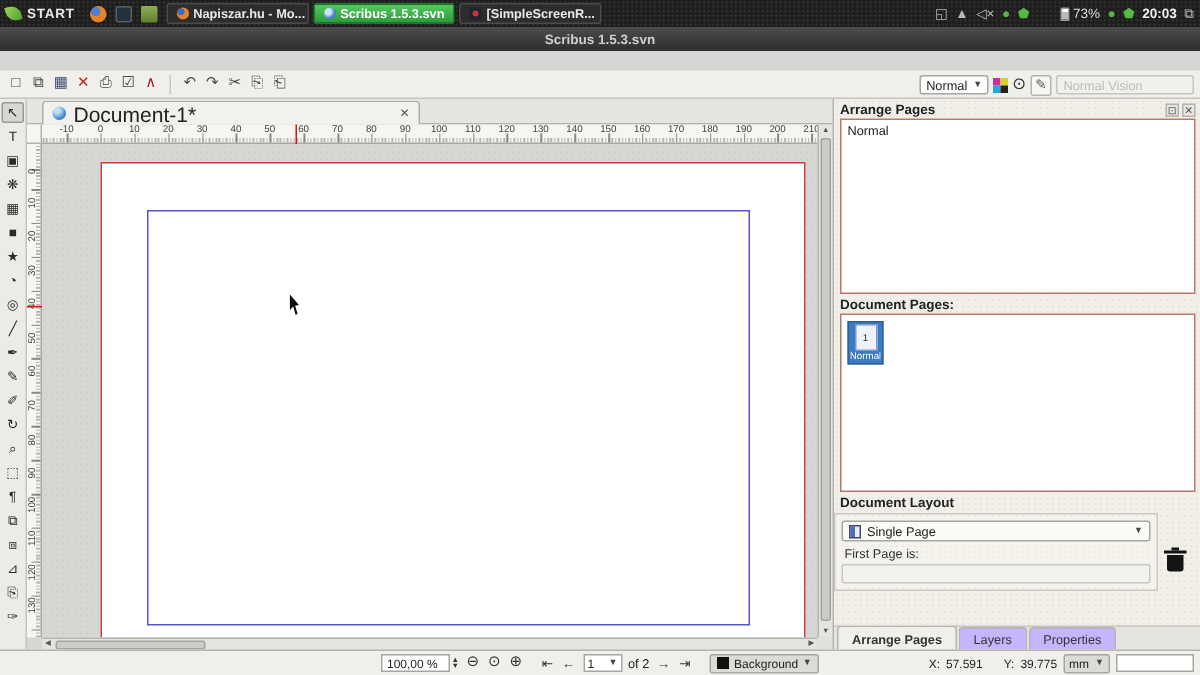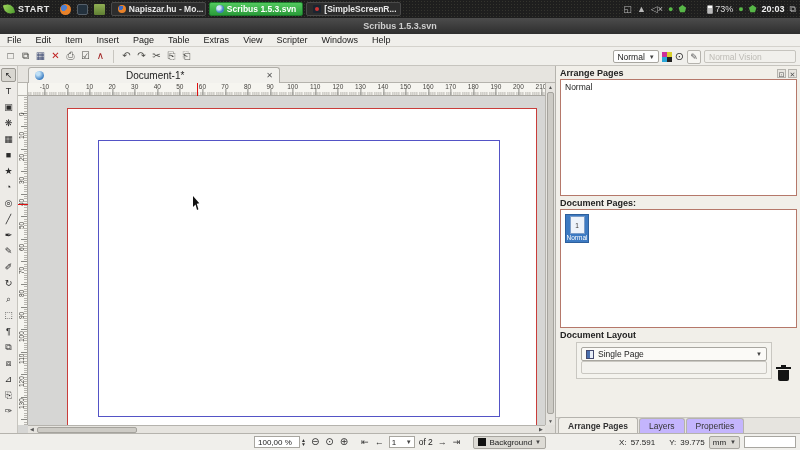--- a/index.html
+++ b/index.html
@@ -65,21 +65,21 @@
     font-size:9px;color:#2a2a2a;line-height:1;border:1px solid transparent;}
   .tool.selected{background:#d9d7d1;border-color:#9a9892;border-radius:2px;}
 
   
   .tabbar{position:absolute;left:18px;top:66px;width:537px;height:17px;background:#e6e4df;
     border-bottom:1px solid #b5b3ad;}
   .doctab{position:absolute;left:10px;top:1px;width:252px;height:16px;background:#f2f1ed;
     border:1px solid #b0aea8;border-bottom:none;border-radius:3px 3px 0 0;
     display:flex;align-items:center;padding:0 6px;gap:5px;}
   .globe{width:9px;height:9px;border-radius:50%;background:radial-gradient(circle at 35% 30%,#bfe0f7 20%,#3f7fc2 70%);}
-  .doctab-title{flex:1;text-align:center;font-size:10px;color:#222;}
+  .doctab-title{flex:1;text-align:left;font-size:14px;color:#222;}
   .doctab-close{font-size:8px;color:#555;}
   .ruler-corner{position:absolute;left:18px;top:83px;width:10px;height:13px;background:#f6f5f0;
     border-right:1px solid #b5b3ad;border-bottom:1px solid #b5b3ad;}
   .hruler{position:absolute;left:28px;top:83px;width:517px;height:13px;background:#f6f5f0;
     border-bottom:1px solid #a9a7a1;
     background-image:repeating-linear-gradient(90deg,#8a8a85 0 1px,transparent 1px 22.57px),
                      repeating-linear-gradient(90deg,#b8b6b0 0 1px,transparent 1px 2.257px);
     background-size:100% 6px,100% 3px;background-position:16.4px bottom,16.4px bottom;background-repeat:repeat-x;}
   .hlab{position:absolute;top:0;transform:translateX(-50%);font-size:6.5px;color:#44423e;}
   .h-marker{position:absolute;top:0;width:1px;height:13px;background:#e01010;}
@@ -121,21 +121,21 @@
   .panel-label{font-weight:bold;margin:2px 0 1px 4px;}
   .listbox{margin-left:4px;width:237px;background:#fff;border:1px solid #b5786a;overflow:hidden;position:relative;}
   .masters-box{height:117px;}
   .docpages-box{height:119px;}
   .master-item{font-size:8.5px;padding:2px 0 0 4px;color:#222;}
   .thumb{position:absolute;left:4px;top:4px;width:24px;background:#3d7ac2;border:1px solid #2d5f9c;
     display:flex;flex-direction:column;align-items:center;padding:1px;}
   .thumb-page{width:15px;height:18px;background:#eef3fa;border:1px solid #7a9cc8;
     font-size:6.5px;display:flex;align-items:center;justify-content:center;color:#333;}
   .thumb-label{font-size:6.5px;color:#fff;max-width:22px;overflow:hidden;white-space:nowrap;}
-  .groupbox{position:relative;margin:2px 28px 0 20px;border:1px solid #c9c7c1;padding:4px;background:rgba(255,255,255,0.25);}
+  .groupbox{position:relative;margin:2px 28px 0 0;border:1px solid #c9c7c1;padding:4px;background:rgba(255,255,255,0.25);}
   .layout-combo{height:14px;background:#fbfaf7;border:1px solid #a8a6a0;border-radius:2px;
     display:flex;align-items:center;gap:4px;padding:0 4px;font-size:8.5px;}
   .layout-ico{width:8px;height:9px;background:linear-gradient(90deg,#4a6fae 50%,#e8eef8 50%);border:1px solid #44496e;}
   .layout-combo .sp{flex:1;}
   .firstpage-label{font-size:8.5px;margin:3px 0 2px 2px;color:#333;}
   .firstpage-combo{height:13px;background:#f3f2ee;border:1px solid #c9c7c1;border-radius:2px;}
   .trash-btn{position:absolute;right:7px;top:298px;width:18px;height:20px;}
   .trash-body{position:relative;width:11px;height:11px;background:#141414;border-radius:0 0 2px 2px;margin:6px 0 0 3px;}
   .trash-body::before{content:"";position:absolute;top:-3px;left:-2px;width:15px;height:2px;background:#141414;}
   .trash-body::after{content:"";position:absolute;top:-5px;left:3px;width:5px;height:2px;background:#141414;}
@@ -208,33 +208,20 @@
       <span class="tray-glyph green">⬟</span>
       <span class="clock">20:03</span>
       <span class="tray-glyph">⧉</span>
     </span>
   </div>
 
   <div class="titlebar">
     <span>Scribus 1.5.3.svn</span>
   </div>
 
-  <div class="menubar" id="menubar">
-      <span class="menu-item">File</span>
-      <span class="menu-item">Edit</span>
-      <span class="menu-item">Item</span>
-      <span class="menu-item">Insert</span>
-      <span class="menu-item">Page</span>
-      <span class="menu-item">Table</span>
-      <span class="menu-item">Extras</span>
-      <span class="menu-item">View</span>
-      <span class="menu-item">Scripter</span>
-      <span class="menu-item">Windows</span>
-      <span class="menu-item">Help</span>
-    </div>
 
   <div class="toolbar">
     <span id="toolbar-icons" style="display:flex;align-items:center;">
         <span class="tbtn" style="color: rgb(74, 74, 70);">□</span>
         <span class="tbtn" style="color: rgb(74, 74, 70);">⧉</span>
         <span class="tbtn" style="color: rgb(61, 74, 114);">▦</span>
         <span class="tbtn" style="color: rgb(192, 32, 32);">✕</span>
         <span class="tbtn" style="color: rgb(74, 74, 70);">⎙</span>
         <span class="tbtn" style="color: rgb(74, 74, 70);">☑</span>
         <span class="tbtn" style="color: rgb(160, 32, 32);">∧</span>
@@ -377,20 +364,21 @@
         <span class="thumb-label">Normal</span>
       </span>
     </div>
     <div class="panel-label">Document Layout</div>
     <div class="groupbox">
       <div class="layout-combo">
         <span class="layout-ico"></span>
         <span class="sp">Single Page</span>
         <span class="arr" style="font-size:6px;color:#444;">▼</span>
       </div>
+      <div class="firstpage-label">First Page is:</div>
       <div class="firstpage-combo">
         <span></span>
       </div>
     </div>
     <div class="trash-btn">
       <div class="trash-body"></div>
     </div>
     <div class="panel-tabs" id="panel-tabs">
         <span class="ptab active">Arrange Pages</span>
         <span class="ptab">Layers</span>

